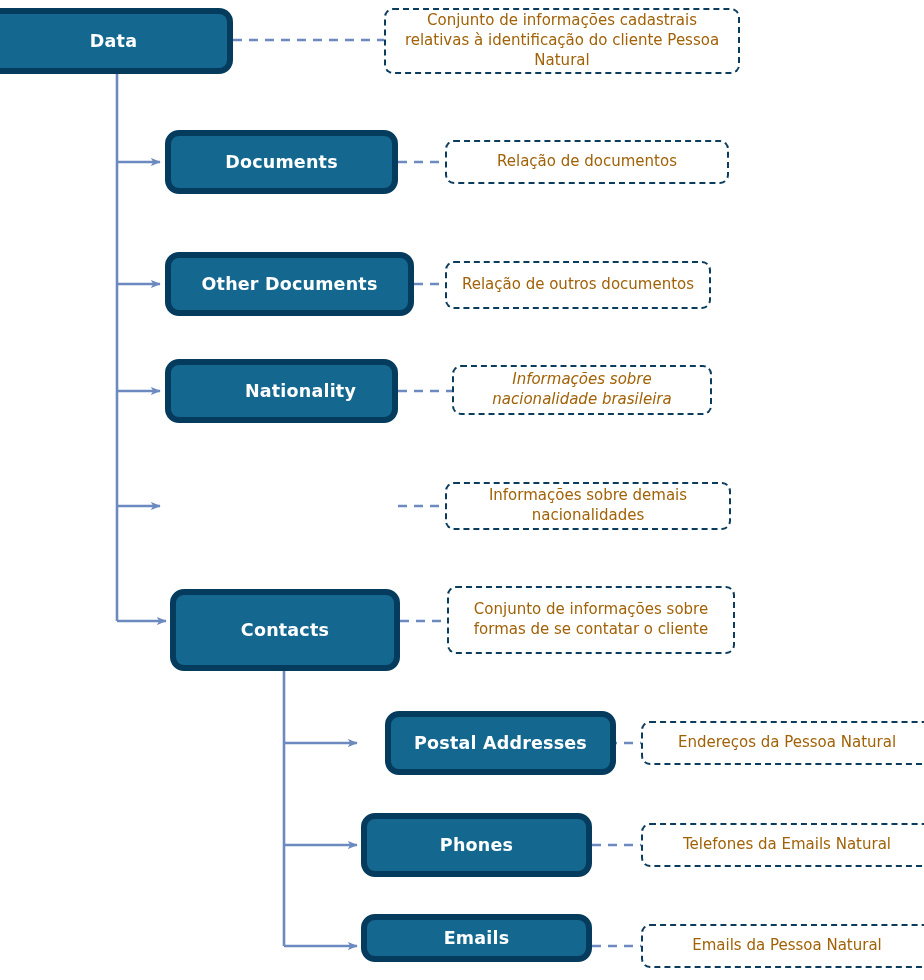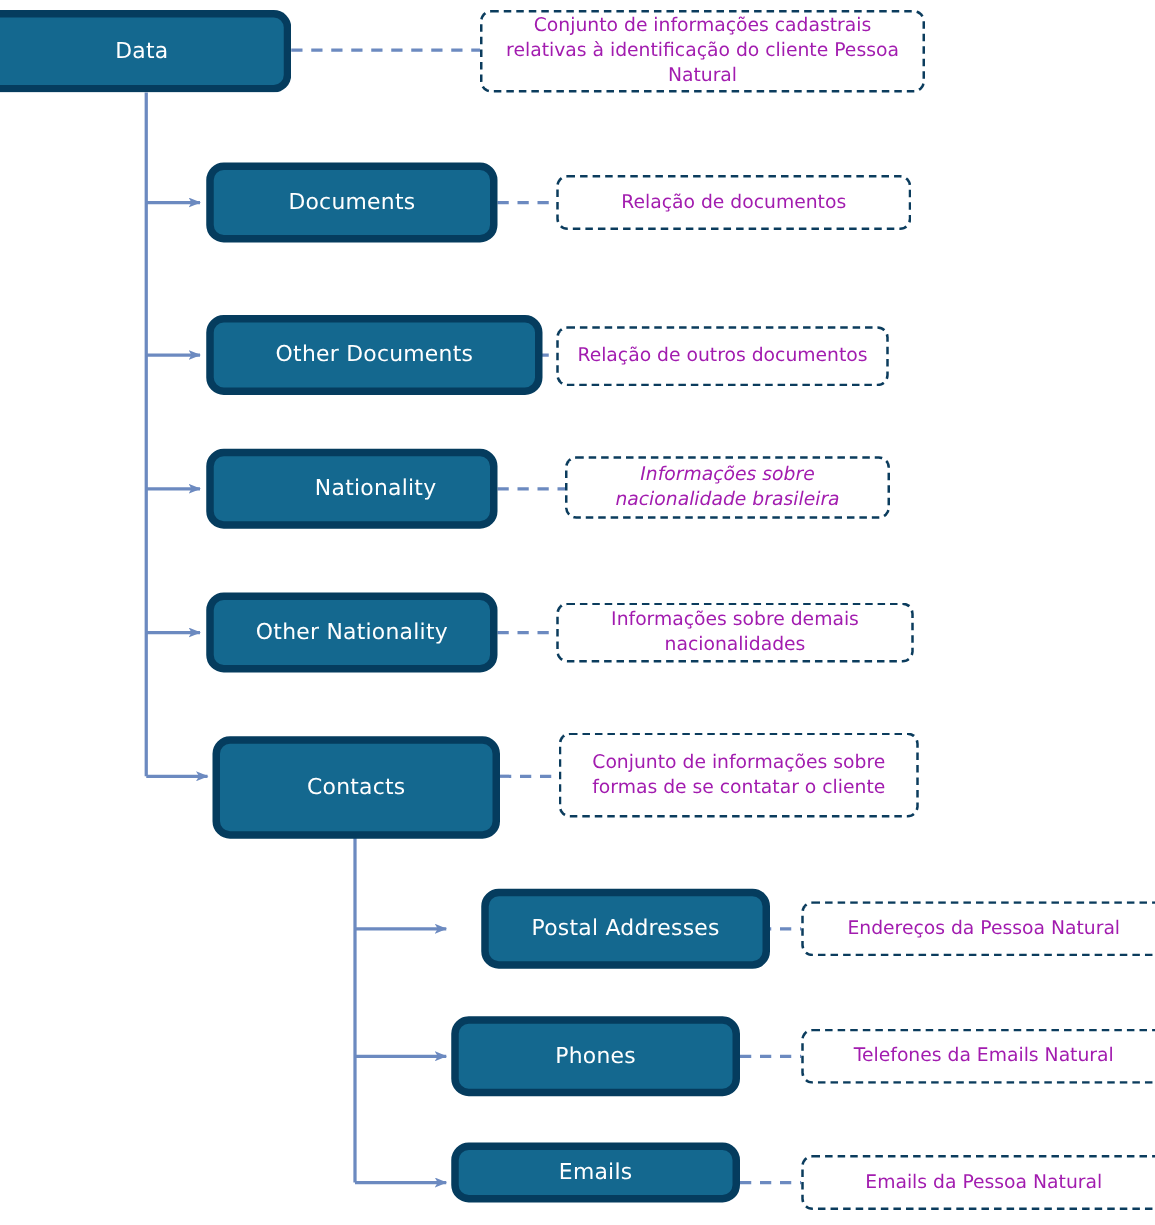--- a/index.html
+++ b/index.html
@@ -32,21 +32,21 @@
     position: absolute;
     box-sizing: border-box;
     background: #14688f;
     border: 6px solid #053c5e;
     border-radius: 14px;
     display: flex;
     align-items: center;
     justify-content: center;
     color: #ffffff;
     font-size: 17.5px;
-    font-weight: normal;
+    font-weight: bold;
     letter-spacing: 0.2px;
     text-align: center;
     line-height: 1.2;
     z-index: 3;
   }
   .node.root {
     border-top-left-radius: 0;
     border-bottom-left-radius: 0;
     border-left: none;
   }
@@ -54,21 +54,21 @@
   
   .note {
     position: absolute;
     box-sizing: border-box;
     background: #ffffff;
     border: 2px dashed #0b3c5d;
     border-radius: 9px;
     display: flex;
     align-items: center;
     justify-content: center;
-    color: #a21caf;
+    color: #a16207;
     font-size: 15px;
     line-height: 1.32;
     text-align: center;
     padding: 4px 9px;
     z-index: 2;
   }
   .note.clipped-right {
     border-right: none;
     border-top-right-radius: 0;
     border-bottom-right-radius: 0;
@@ -112,31 +112,28 @@
   </svg>
 
   <div class="node root" style="left:0px; top:8px; width:233px; height:66px;">
     <span>Data</span>
   </div>
 
   <div class="node" style="left:165px; top:130px; width:233px; height:64px;">
     <span>Documents</span>
   </div>
 
-  <div class="node" style="left:165px; top:252px; width:269px; height:64px;">
+  <div class="node" style="left:165px; top:252px; width:249px; height:64px;">
     <span>Other Documents</span>
   </div>
 
   <div class="node" style="left:165px; top:359px; width:233px; height:64px;padding-left:38px;">
     <span>Nationality</span>
   </div>
 
-  <div class="node" style="left:165px; top:474px; width:233px; height:64px;">
-    <span>Other Nationality</span>
-  </div>
 
   <div class="node" style="left:170px; top:589px; width:230px; height:82px;">
     <span>Contacts</span>
   </div>
 
   <div class="node" style="left:361px; top:711px; width:231px; height:64px;margin-left:24px;">
     <span>Postal Addresses</span>
   </div>
 
   <div class="node" style="left:361px; top:813px; width:231px; height:64px;">

